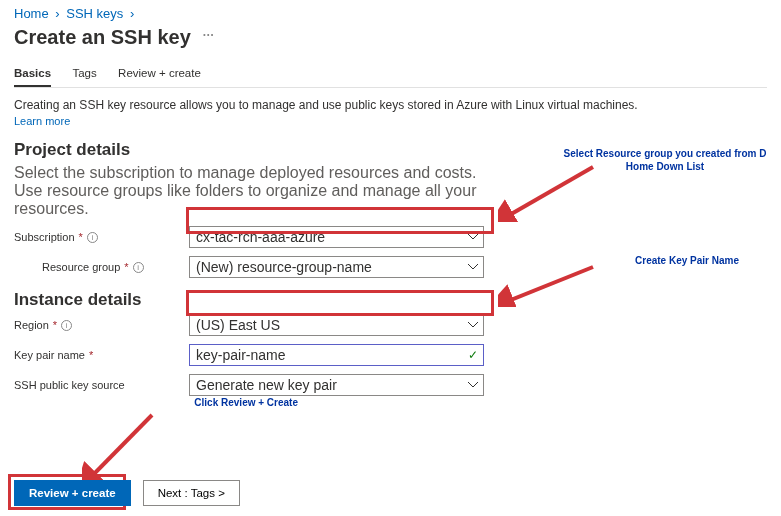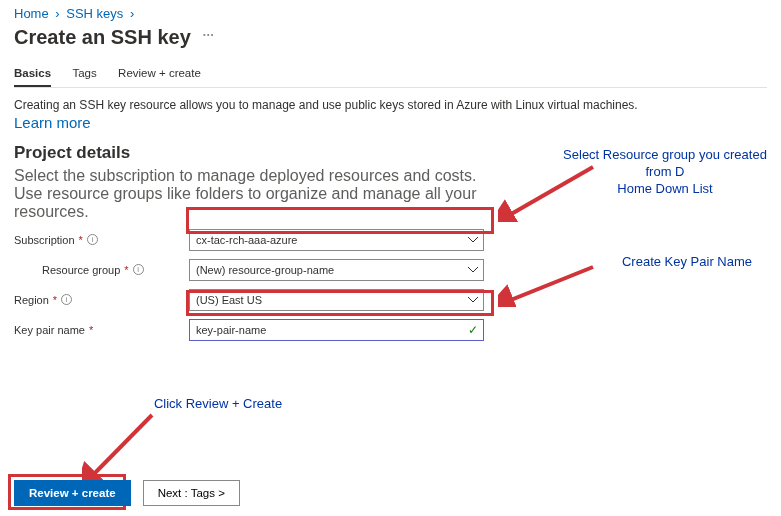--- a/index.html
+++ b/index.html
@@ -7,37 +7,37 @@
   a { color:#0067b8; text-decoration:none; }
   .root { position:relative; width:781px; height:516px; padding:6px 14px 0 14px; }
   .breadcrumb { font-size:13px; color:#0067b8; }
   .breadcrumb .sep { color:#0067b8; margin:0 3px; }
   h1 { font-size:20px; font-weight:600; margin:4px 0 12px 0; }
   .elips { color:#888; font-size:12px; margin-left:6px; vertical-align:super; }
   .tabs { border-bottom:1px solid #e1e1e1; margin-bottom:10px; }
   .tab { display:inline-block; padding:6px 0 6px 0; margin-right:18px; font-size:11.5px; cursor:pointer; }
   .tab.active { border-bottom:2px solid #323130; font-weight:600; }
   .desc { font-size:12px; color:#323130; margin-bottom:2px;margin-top:7px; }
-  .learn { font-size:15px; }
+  .learn { font-size:11px; }
   .section-title { font-weight:600; font-size:17px; margin-top:12px; margin-bottom:4px; }
   .section-sub { font-size:16px; color:#605e5c; margin-bottom:8px; max-width:470px; }
   .row { display:flex; align-items:center; margin-bottom:8px; }
-  .row .label { width:175px; font-size:11px; display:flex; align-items:center; gap:4px; }
+  .row .label { width:175px; font-size:11px; display:flex; align-items:flex-end; gap:4px; }
   .row .label.indent { padding-left:28px; }
   .req { color:#a4262c; }
   .info { width:11px; height:11px; border:1px solid #888; border-radius:50%; display:inline-flex; align-items:center; justify-content:center; font-size:8px; color:#888; }
   .field { position:relative; width:295px; }
-  .select, .input { width:100%; height:22px; border:1px solid #8a8886; background:#fff; font-size:11px; padding:0 20px 0 6px; display:flex; align-items:center; cursor:pointer; }
+  .select, .input { width:100%; height:22px; border:1px solid #8a8886; background:#fff; font-size:14px; padding:0 20px 0 6px; display:flex; align-items:center; cursor:pointer; }
   .input { cursor:text; }
   .chev { position:absolute; right:6px; top:50%; transform:translateY(-50%); pointer-events:none; }
   .chev svg { display:block; }
   .check { position:absolute; right:6px; top:50%; transform:translateY(-50%); color:#107c10; font-size:12px; }
   .hl { position:absolute; border:3px solid #d13438; pointer-events:none; }
   .arrow-svg { position:absolute; pointer-events:none; }
-  .anno { position:absolute; color:#0033a0; font-weight:400; font-size:13px; text-align:center; line-height:1.3; }
+  .anno { position:absolute; color:#0033a0; font-weight:700; font-size:10px; text-align:center; line-height:1.3; }
   .footer { position:absolute; left:0; right:0; bottom:0; padding:8px 14px 10px 14px; display:flex; gap:12px; align-items:center; }
   .btn { height:26px; padding:0 14px; font-size:11.5px; border:1px solid #8a8886; background:#fff; cursor:pointer; display:inline-flex; align-items:center; justify-content:center; }
   .btn.primary { background:#0067b8; color:#fff; border-color:#0067b8; font-weight:600; }
   .btn.disabled { color:#a19f9d; border-color:#c8c6c4; cursor:default; }
 </style>
 </head>
 <body>
 
 <div class="root">
   
@@ -99,20 +99,21 @@
       </div>
       <span class="chev">
           <svg width="10" height="6">
             <path d="M0 0 L5 5 L10 0" stroke="#323130" fill="none" stroke-width="1"></path>
           </svg>
         </span>
     </div>
   </div>
 
   
+  <div class="section-title">Instance details</div>
 
   <div class="row">
     <div class="label">
       <span>Region</span>
       <span class="req">*</span>
       <span class="info">i</span>
     </div>
     <div class="field">
       <div class="select">
         <span>(US) East US</span>
@@ -131,20 +132,35 @@
       <span class="req">*</span>
     </div>
     <div class="field">
       <div class="input" style="border-color:#5b5fc7;">
         <span>key-pair-name</span>
       </div>
       <span class="check">✓</span>
     </div>
   </div>
 
+  <div class="row">
+    <div class="label">
+      <span>SSH public key source</span>
+    </div>
+    <div class="field">
+      <div class="select">
+        <span>Generate new key pair</span>
+      </div>
+      <span class="chev">
+          <svg width="10" height="6">
+            <path d="M0 0 L5 5 L10 0" stroke="#323130" fill="none" stroke-width="1"></path>
+          </svg>
+        </span>
+    </div>
+  </div>
 
   
   <div class="hl" style="left:186px; top:207px; width:308px; height:27px;"></div>
   <div class="hl" style="left:186px; top:290px; width:308px; height:26px;"></div>
   <div class="hl" style="left:8px; top:474px; width:118px; height:36px;"></div>
 
   
   <svg class="arrow-svg" style="left:498px; top:162px;" width="100" height="60">
     <defs>
         <marker id="ah1" markerWidth="8" markerHeight="8" refX="2" refY="4" orient="auto">
@@ -169,20 +185,20 @@
       </defs>
     <line x1="70" y1="5" x2="8" y2="68" stroke="#d13438" stroke-width="4" marker-end="url(#ah3)"></line>
   </svg>
 
   
   <div class="anno" style="left:555px; top:147px; width:220px;">
     <div>Select Resource group you created from D</div>
     <div>Home Down List</div>
   </div>
   <div class="anno" style="left:597px; top:254px; width:180px;">Create Key Pair Name</div>
-  <div class="anno" style="left:138px; top:396px; width:160px; text-align:center;">Click Review + Create</div>
+  <div class="anno" style="left:138px; top:396px; width:160px; text-align:right;">Click Review + Create</div>
 
   
   <div class="footer">
     <button class="btn primary">Review + create</button>
     <button class="btn">Next : Tags &gt;</button>
   </div>
 </div>
 
 </body></html>

